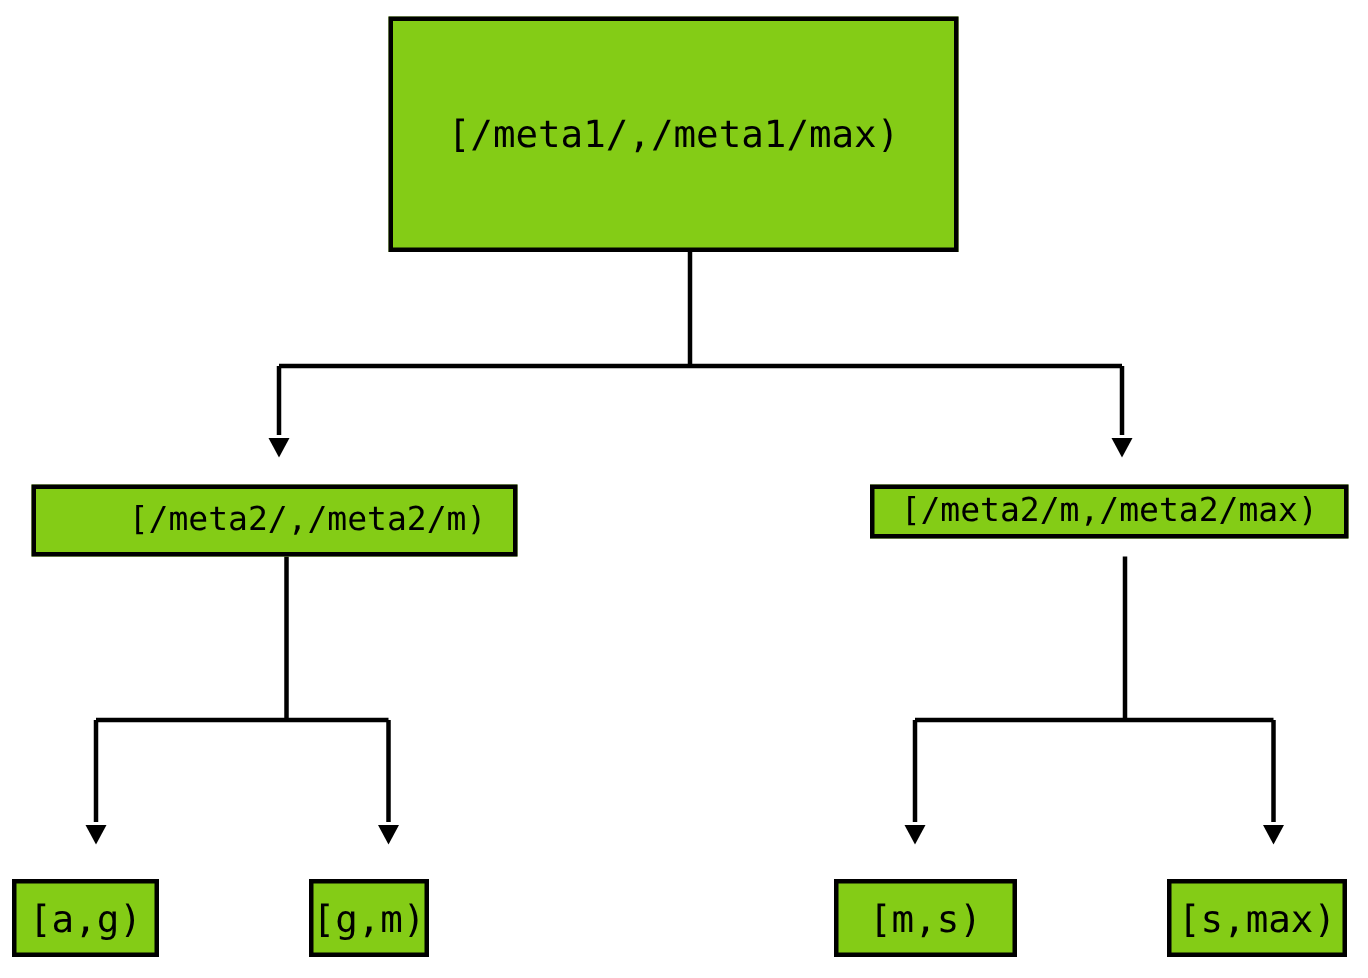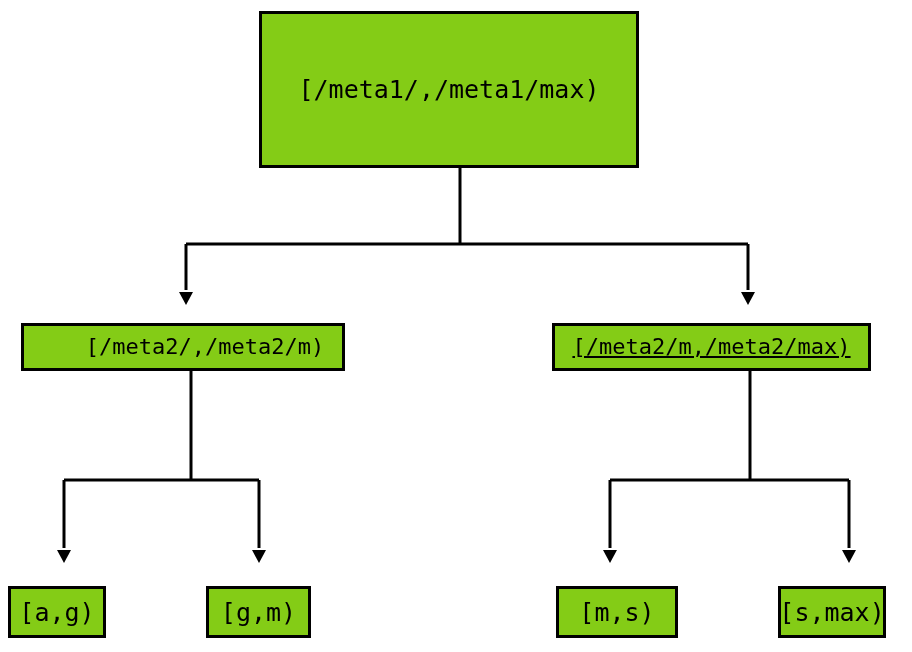--- a/index.html
+++ b/index.html
@@ -54,38 +54,37 @@
 
   
   #node-mid-left {
     left: 21px;
     top: 323px;
     width: 324px;
     height: 48px;
     padding-left: 44px;
   }
   #node-mid-right {
-    left: 552px;
+    left: 580px;
     top: 323px;
     width: 319px;
-    height: 48px;
-    text-decoration: underline;
+    height: 36px;
   }
   #node-mid-left .node-label,
   #node-mid-right .node-label { font-size: 22px; }
 
   
   .leaf {
     top: 586px;
     height: 52px;
   }
   #node-leaf-ag   { left: 8px;   width: 98px; }
-  #node-leaf-gm   { left: 206px; width: 105px; }
+  #node-leaf-gm   { left: 206px; width: 80px; }
   #node-leaf-ms   { left: 556px; width: 122px; }
-  #node-leaf-smax { left: 778px; width: 108px; }
+  #node-leaf-smax { left: 778px; width: 120px; }
   .leaf .node-label { font-size: 25px; }
 </style>
 </head>
 <body>
 
 <div id="diagram">
 
   <svg class="edges" width="912" height="652" viewBox="0 0 912 652" aria-hidden="true">
     <defs>
       <marker id="arrow-down" markerWidth="14" markerHeight="12" refX="7" refY="11.5" orient="auto-start-reverse" markerUnits="userSpaceOnUse">

